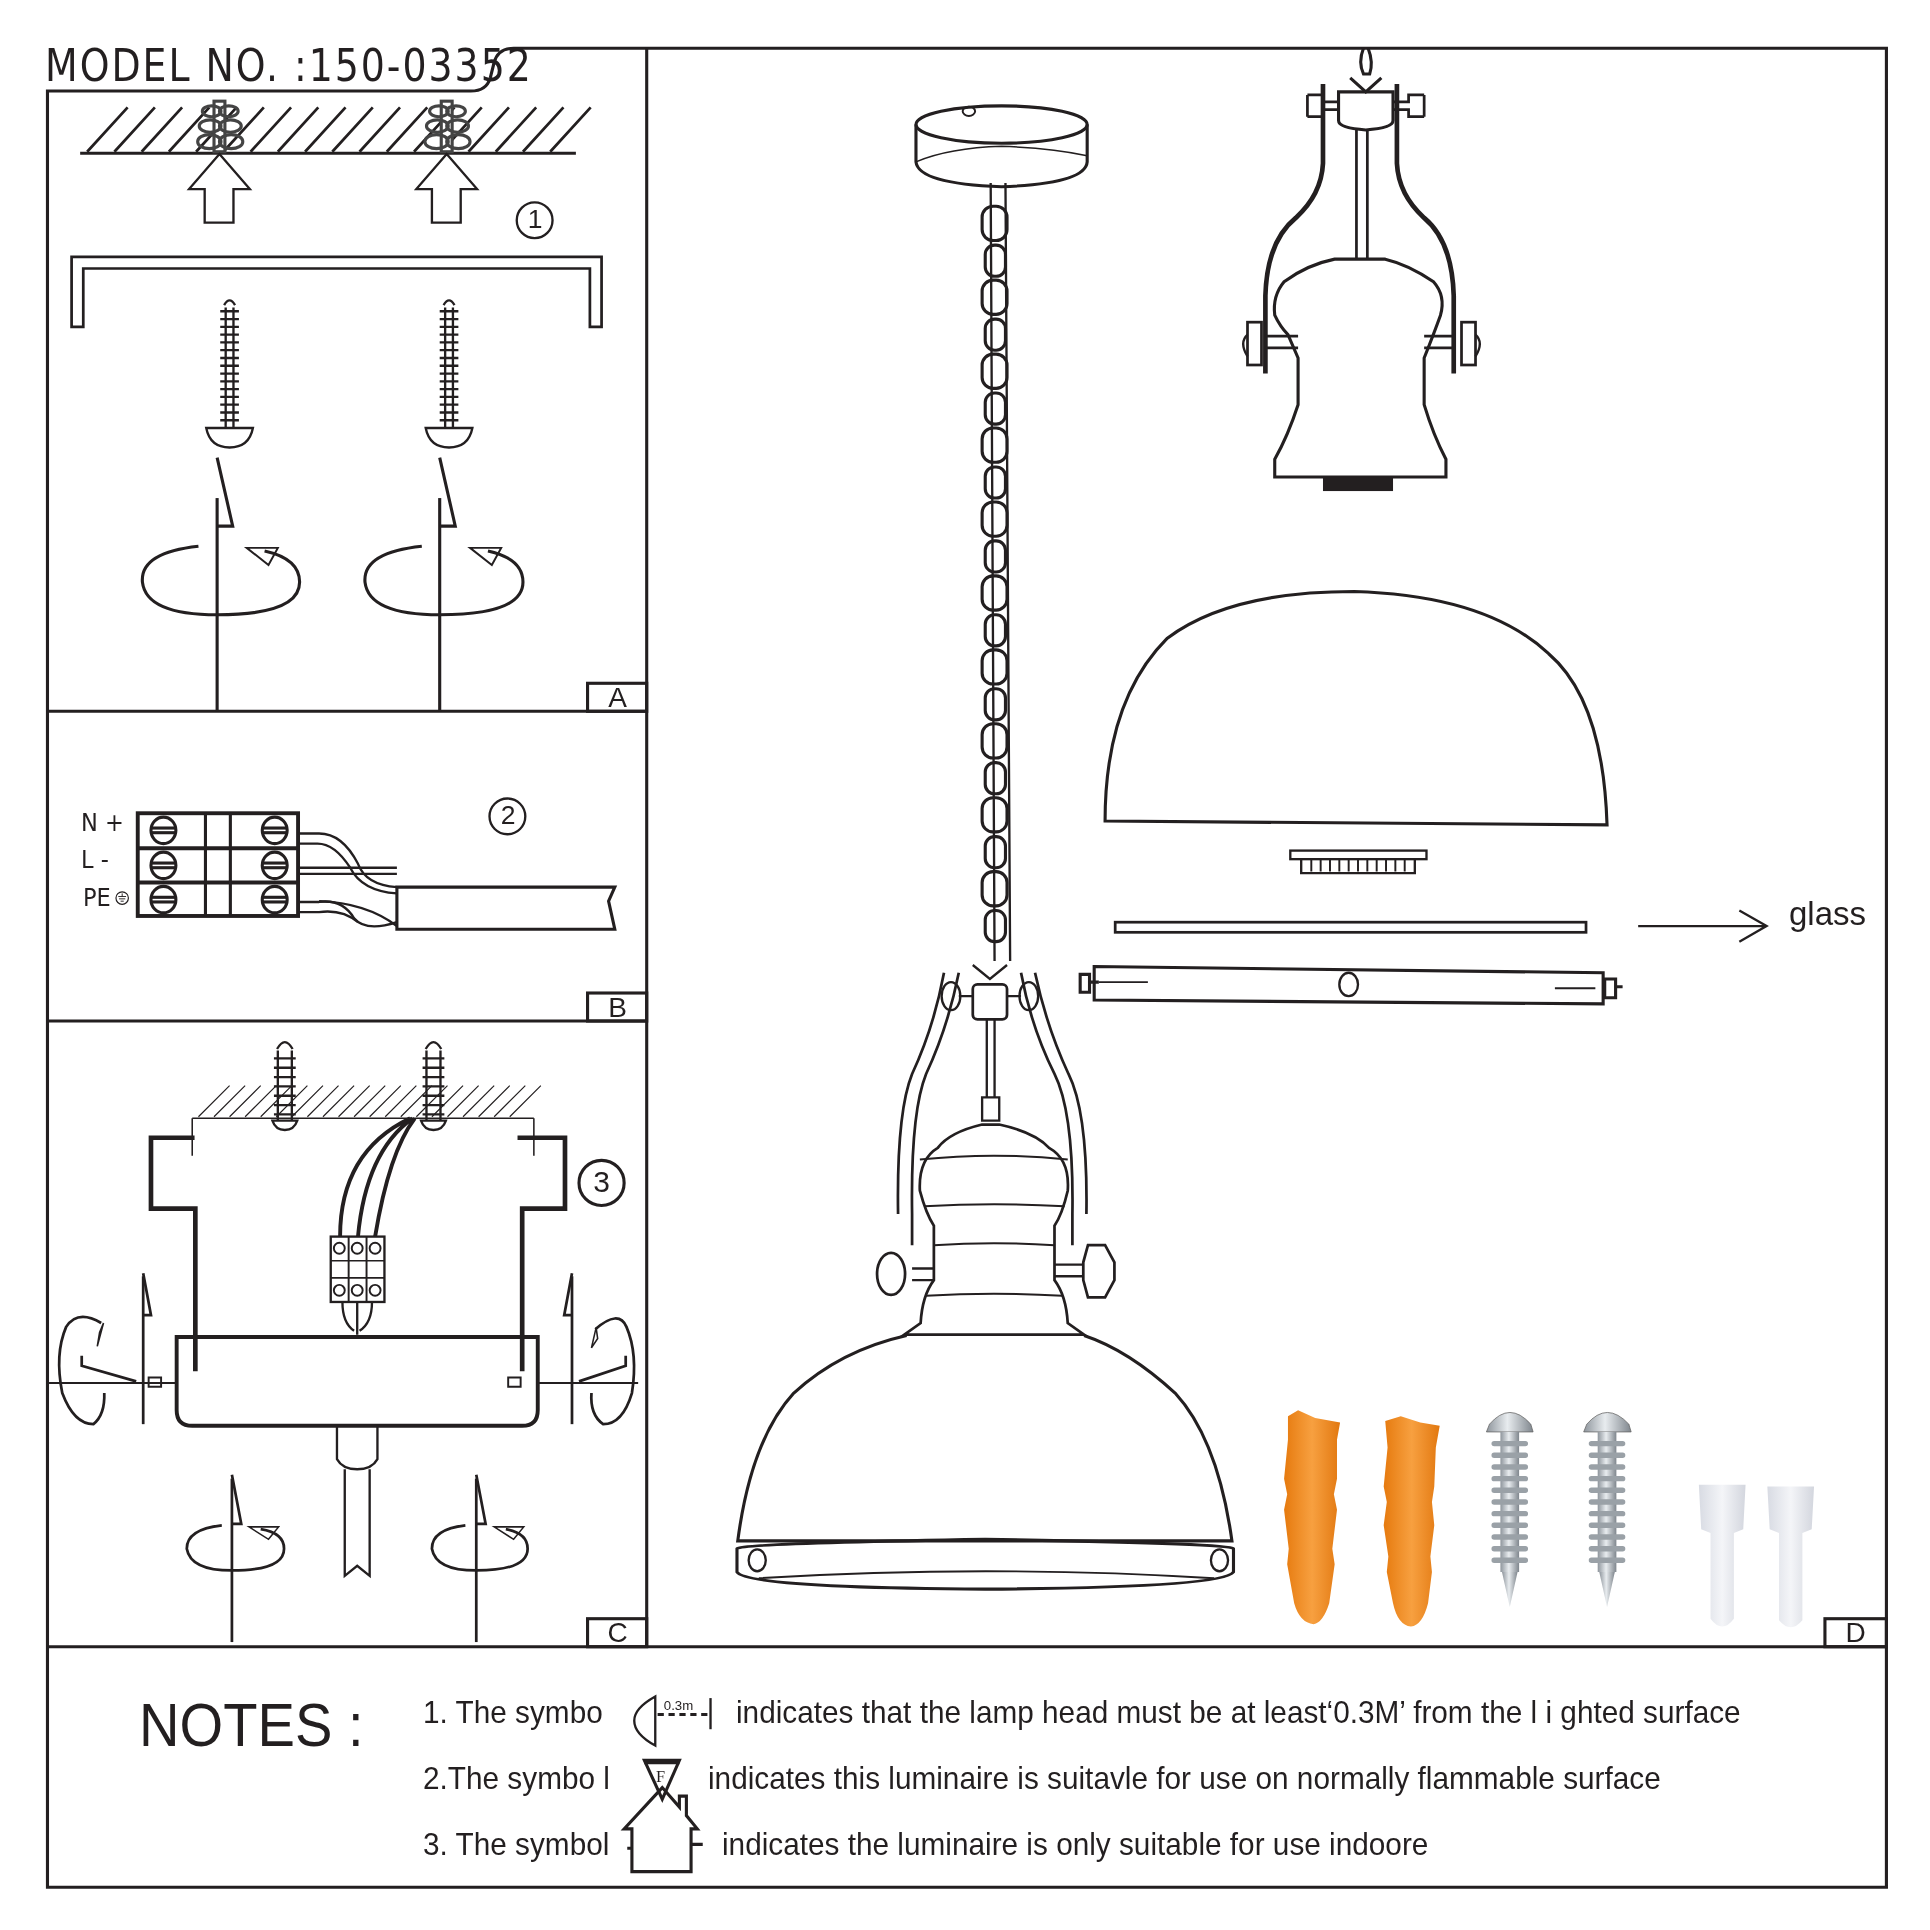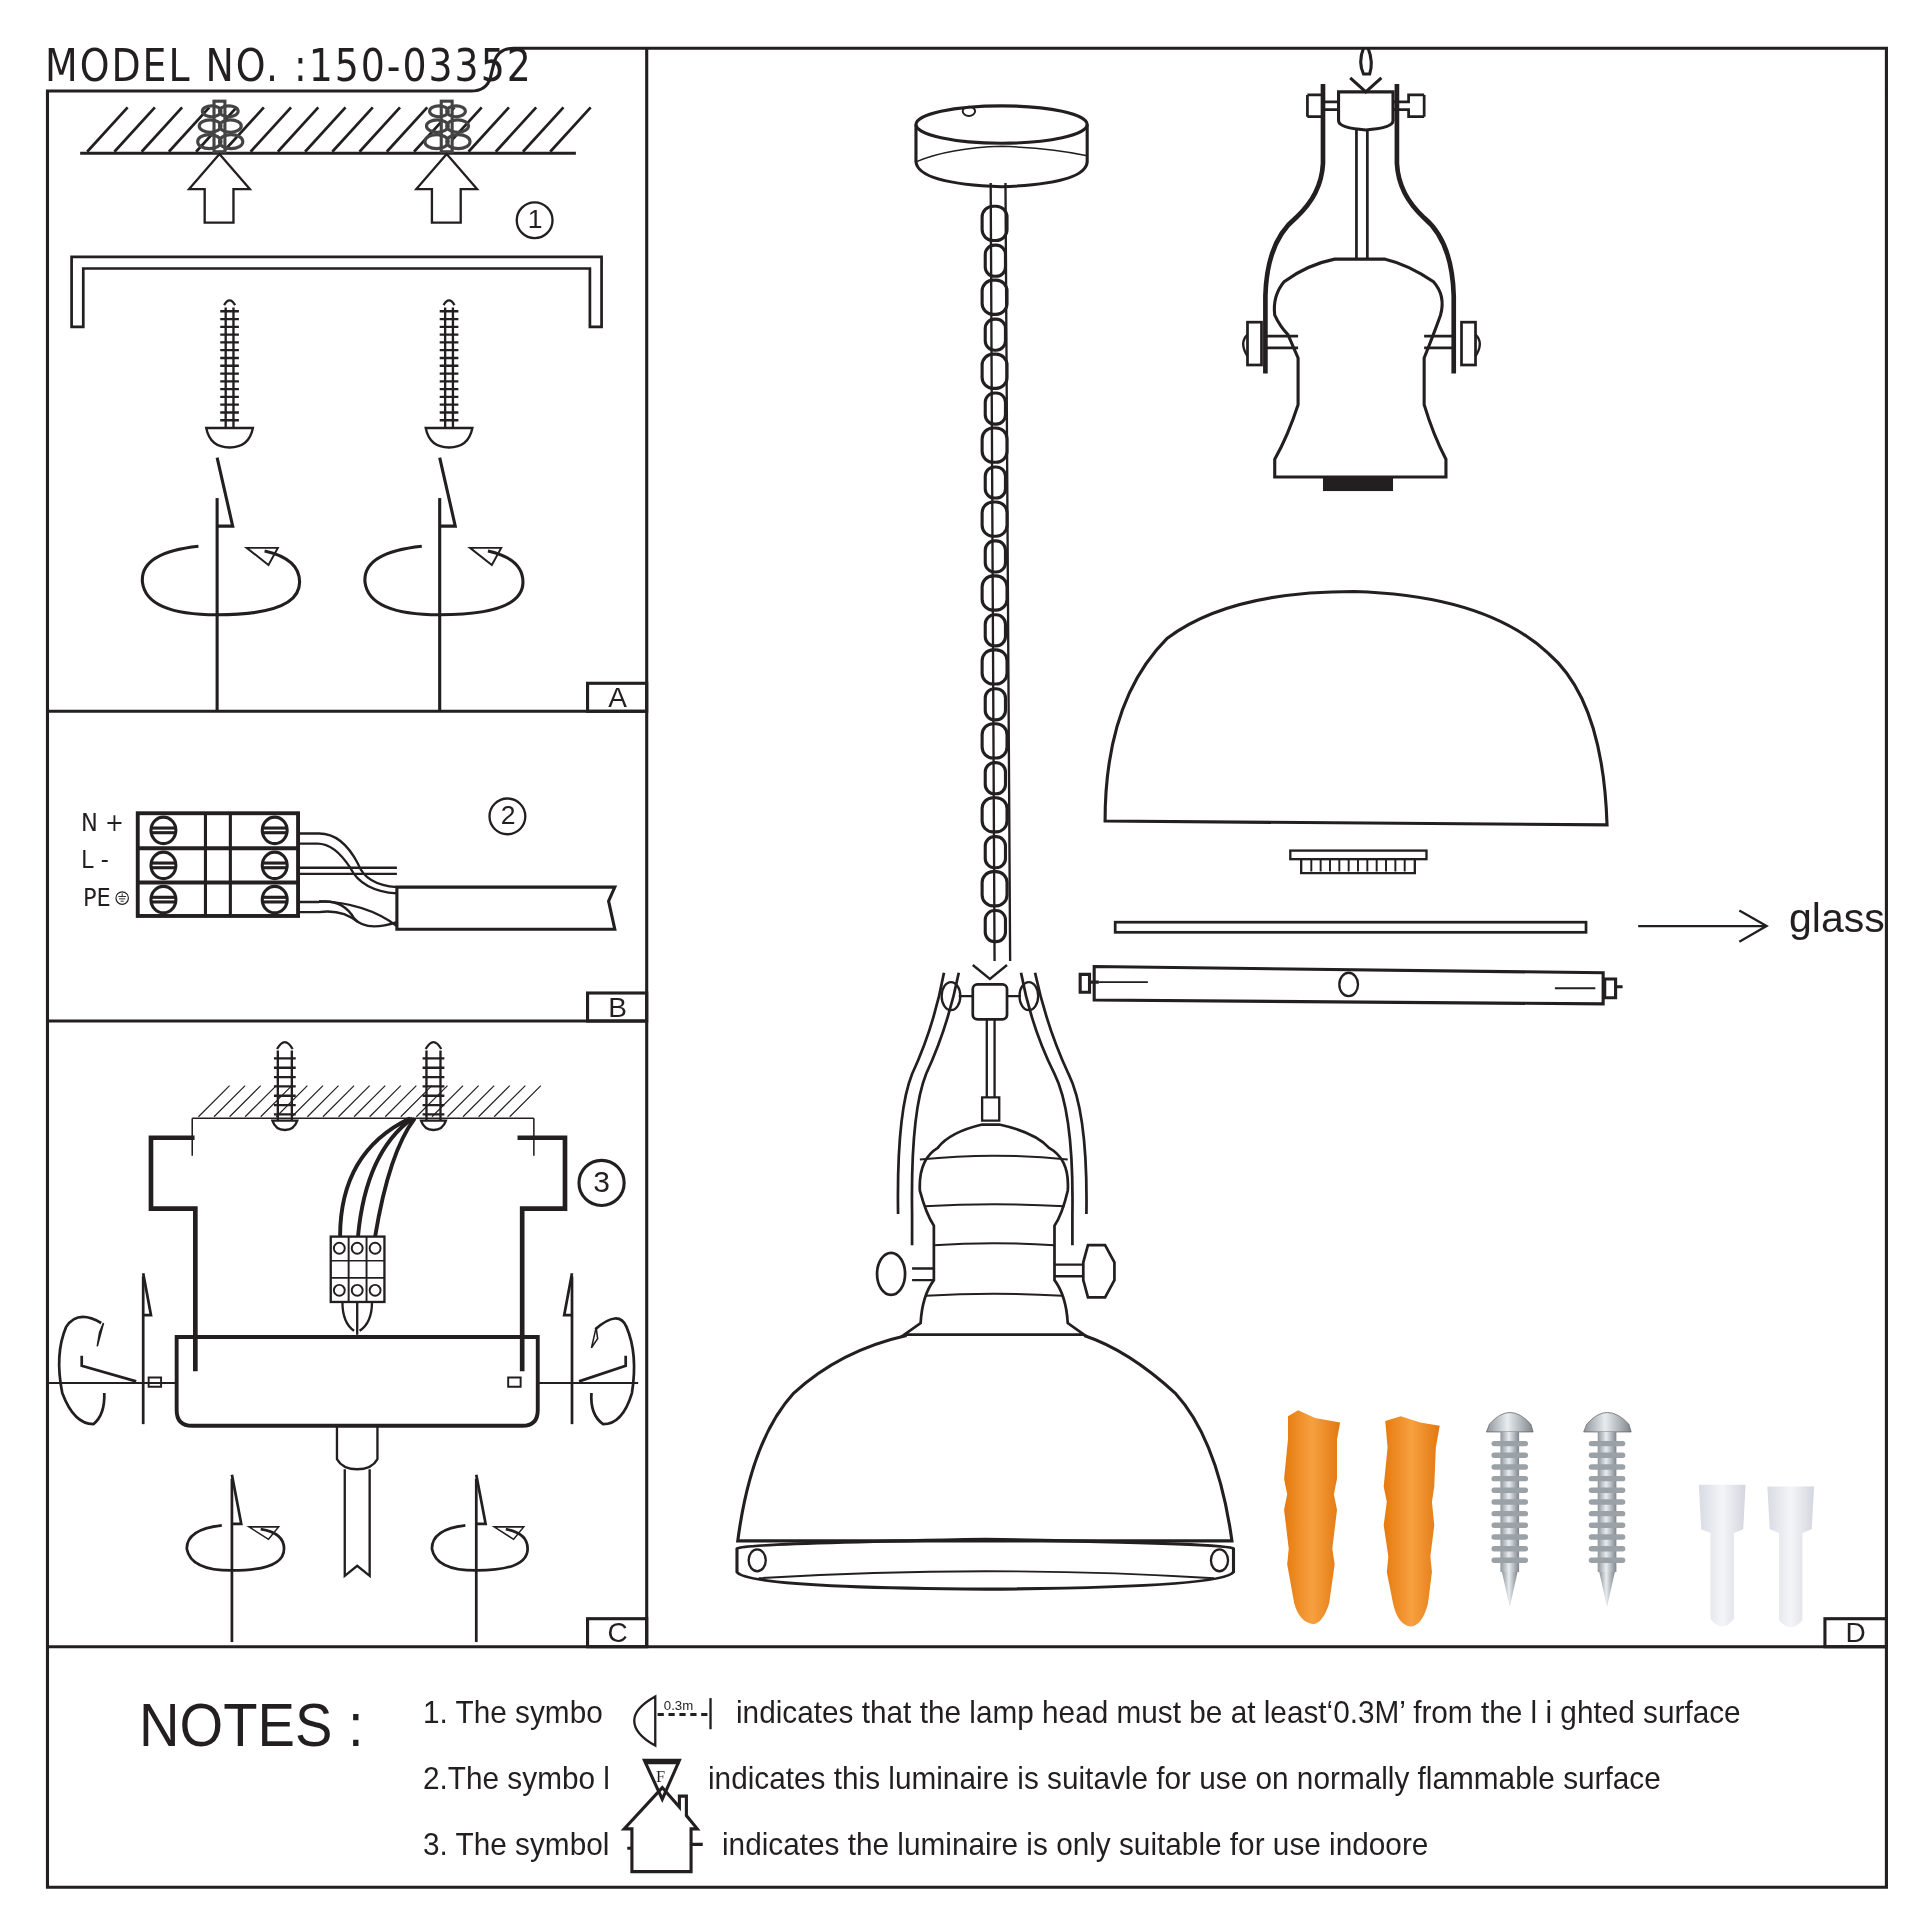--- a/index.html
+++ b/index.html
@@ -2,21 +2,21 @@
 <html style="font-size:12.5px"><head>
 <meta charset="utf-8">
 <style>
   html,body{margin:0;padding:0;background:#fff;}
   body{width:1930px;height:1930px;position:relative;overflow:hidden;font-family:"DejaVu Sans",sans-serif;color:#231f20;}
   svg{position:absolute;left:0;top:0;}
   .model-title{position:absolute;left:45px;top:40px;font-family:"DejaVu Sans",sans-serif;font-size:44px;letter-spacing:2.3px;transform:scaleX(0.86);transform-origin:left top;color:#231f20;white-space:nowrap;}
   .panel-label{position:absolute;font-family:"Liberation Sans",sans-serif;font-size:28px;text-align:center;line-height:26.5px;color:#231f20;}
   .step-num{position:absolute;font-family:"Liberation Sans",sans-serif;text-align:center;color:#231f20;}
   .wire-label{position:absolute;font-family:"DejaVu Sans",sans-serif;font-size:25px;color:#231f20;white-space:nowrap;transform:scaleX(0.9);transform-origin:left top;}
-  .glass-label{position:absolute;left:1789px;top:895px;font-family:"Liberation Sans",sans-serif;font-size:41px;color:#231f20;}
+  .glass-label{position:absolute;left:1789px;top:895px;font-family:"Liberation Sans",sans-serif;font-size:33px;color:#231f20;}
   .notes-title{position:absolute;left:139px;top:1690px;font-family:"Liberation Sans",sans-serif;font-size:61px;color:#231f20;transform:scaleX(0.92);transform-origin:left top;white-space:nowrap;}
   .note{position:absolute;font-family:"Liberation Sans",sans-serif;font-size:32px;color:#231f20;white-space:nowrap;transform:scaleX(0.93);transform-origin:left top;}
 </style>
 </head>
 <body>
 
 <svg width="1930" height="1930" viewBox="0 0 2480 2480">
   <g fill="none" stroke="#231f20" stroke-width="4">
 
     <path d="M61 117 L605 117 Q625 117 630 100 L635 80 Q640 62 660 62 L2424 62 L2424 2425 L61 2425 Z"></path>

